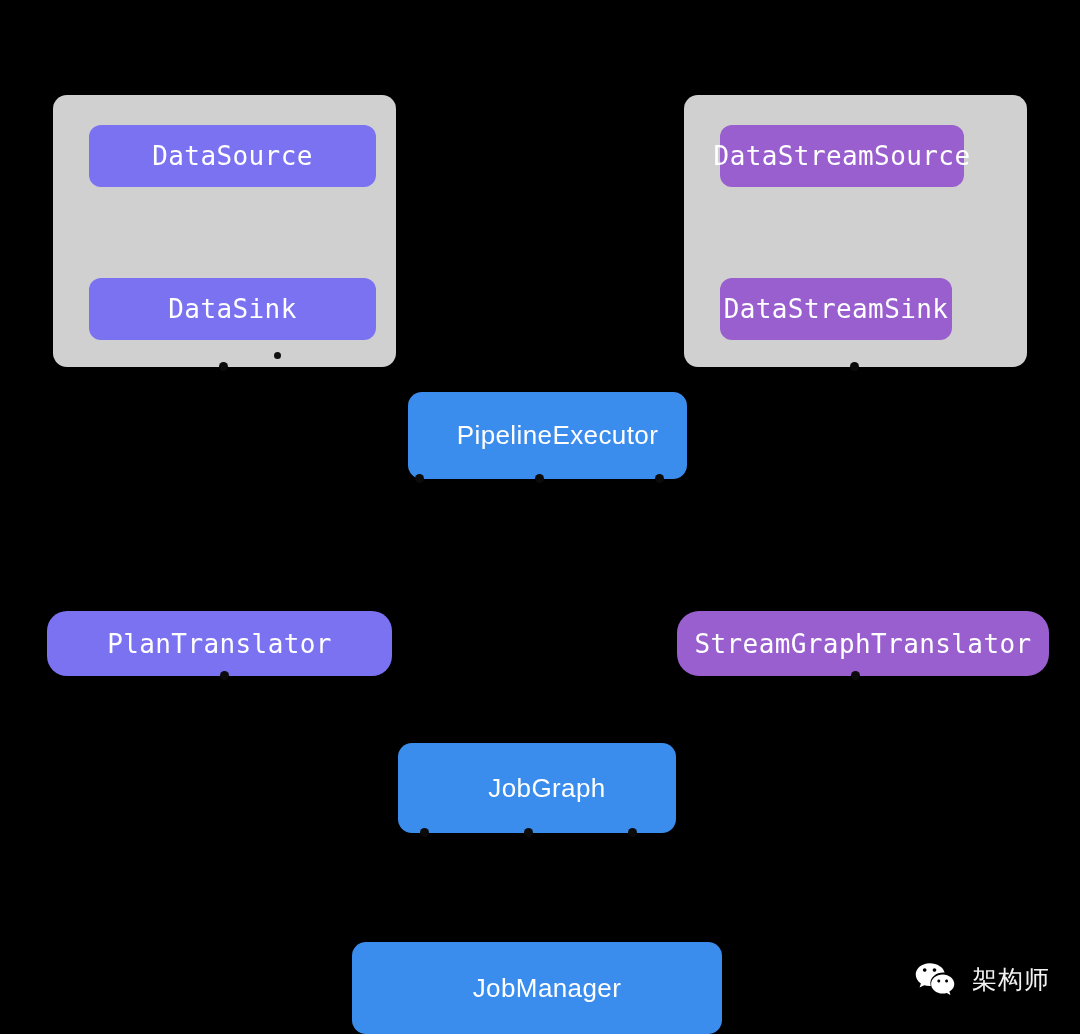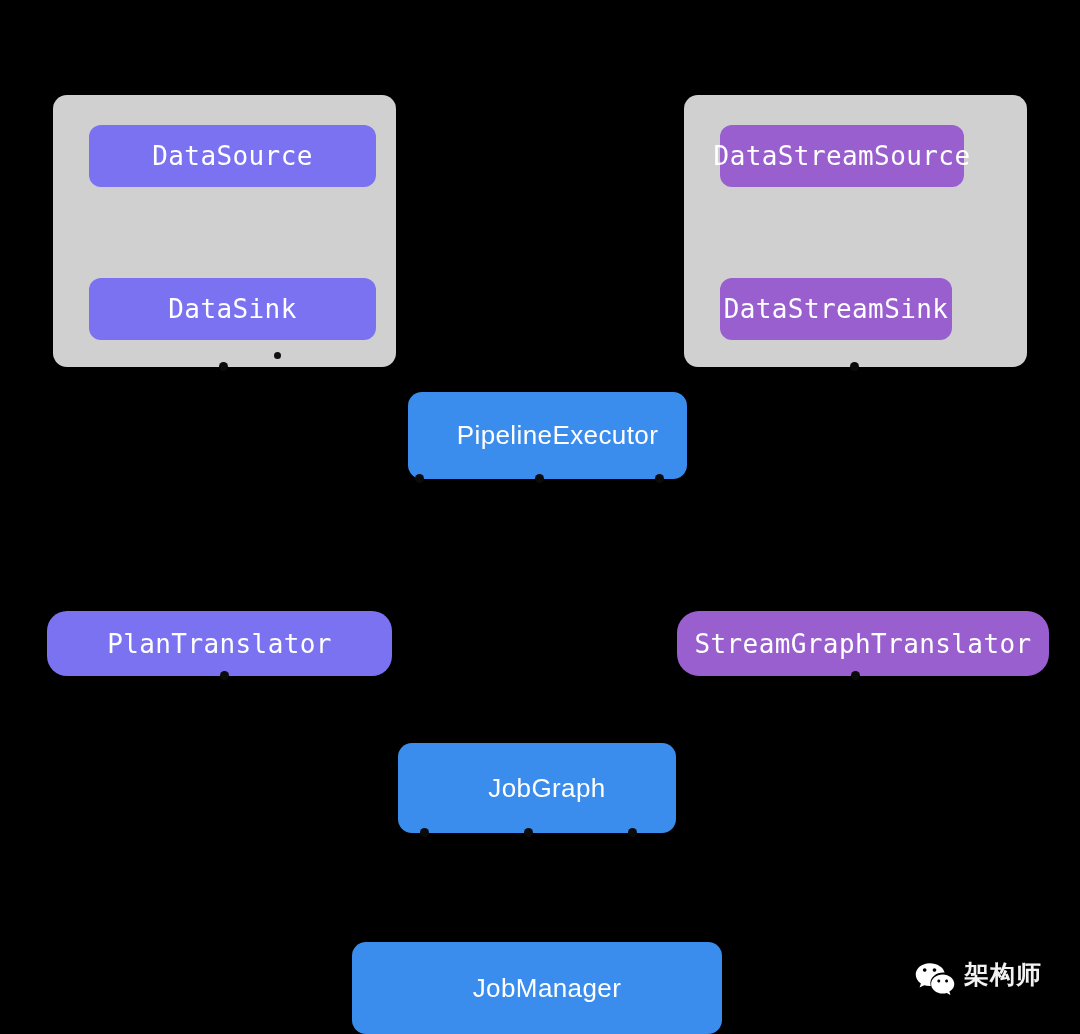--- a/index.html
+++ b/index.html
@@ -98,23 +98,22 @@
     border-radius: 50%;
     background: #0b0b0b;
   }
 
   
   .watermark {
     position: absolute;
     left: 915px;
     top: 962px;
     display: flex;
-    align-items: flex-start;
-    gap: 9px;
-    font-weight: bold;
+    align-items: center;
+    gap: 17px;
   }
   .wm-logo { width: 40px; height: 34px; display: block; }
   .wm-text {
     color: #f2f2f2;
     font-family: "DejaVu Sans", sans-serif;
     font-size: 25px;
     line-height: 1;
     letter-spacing: 1px;
   }
 </style>

